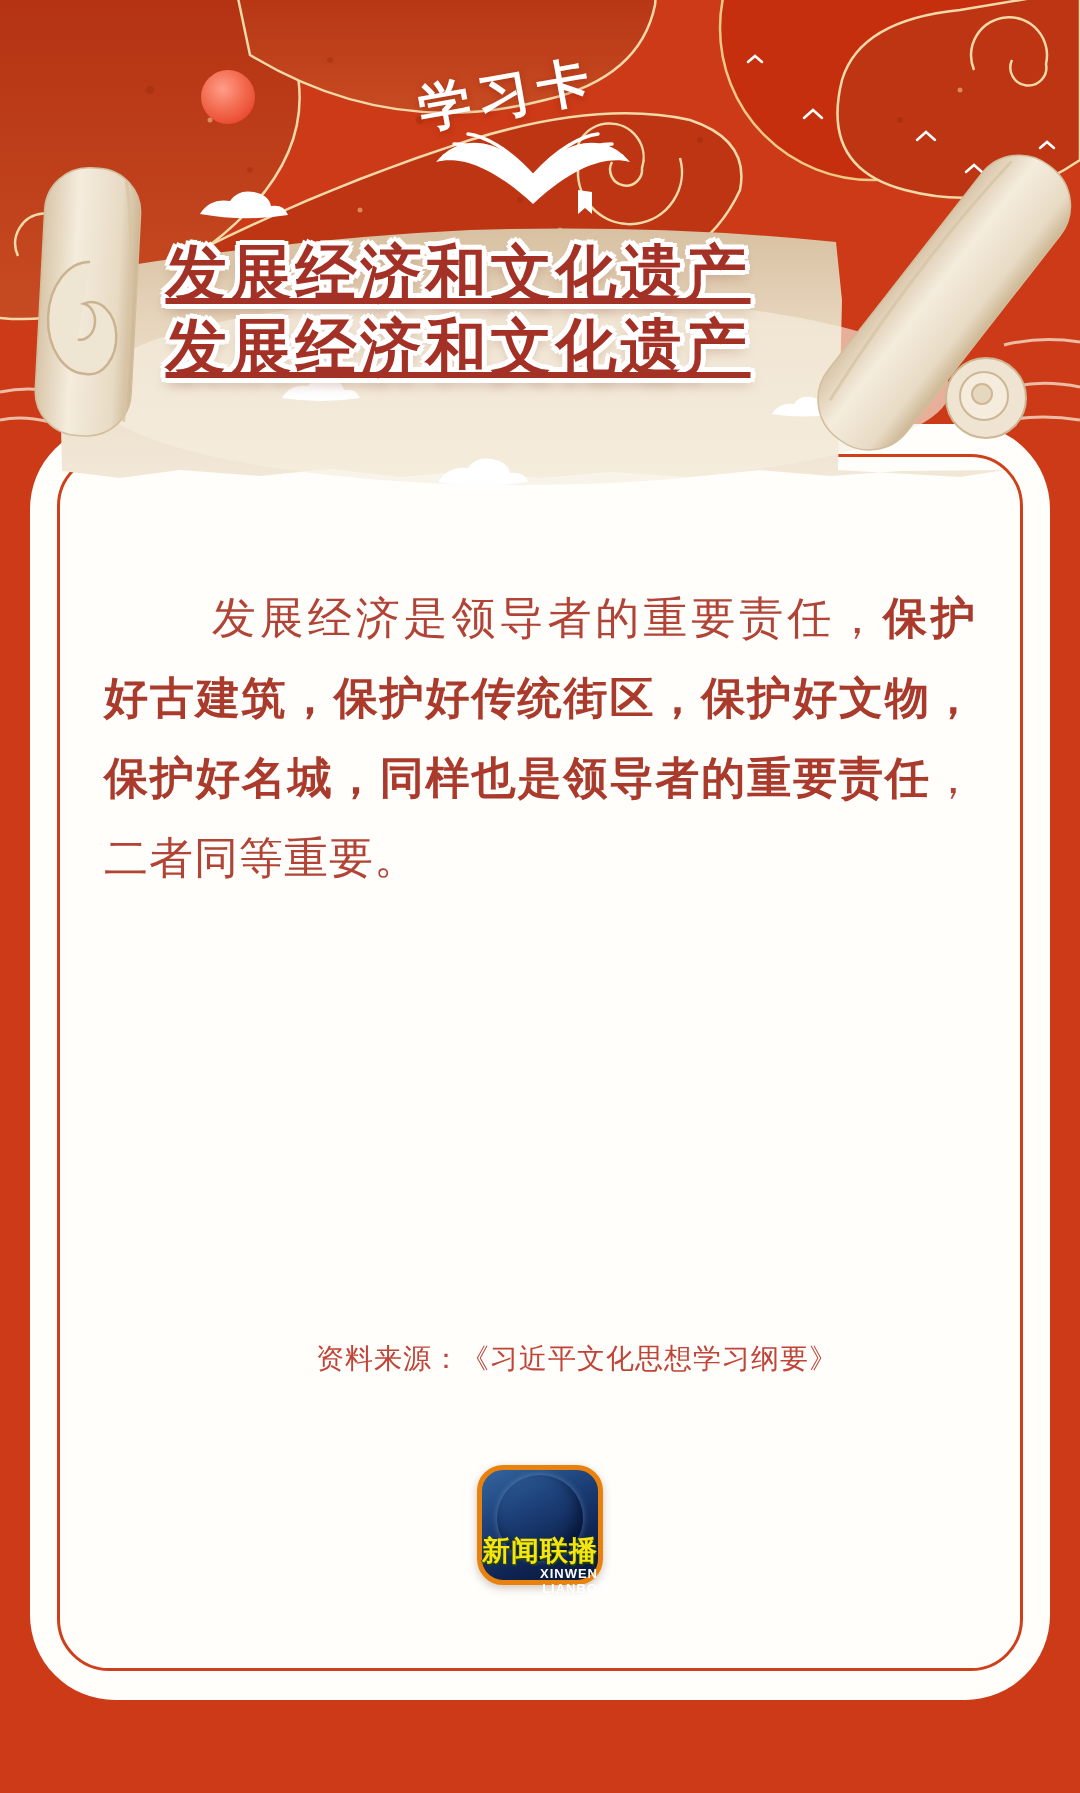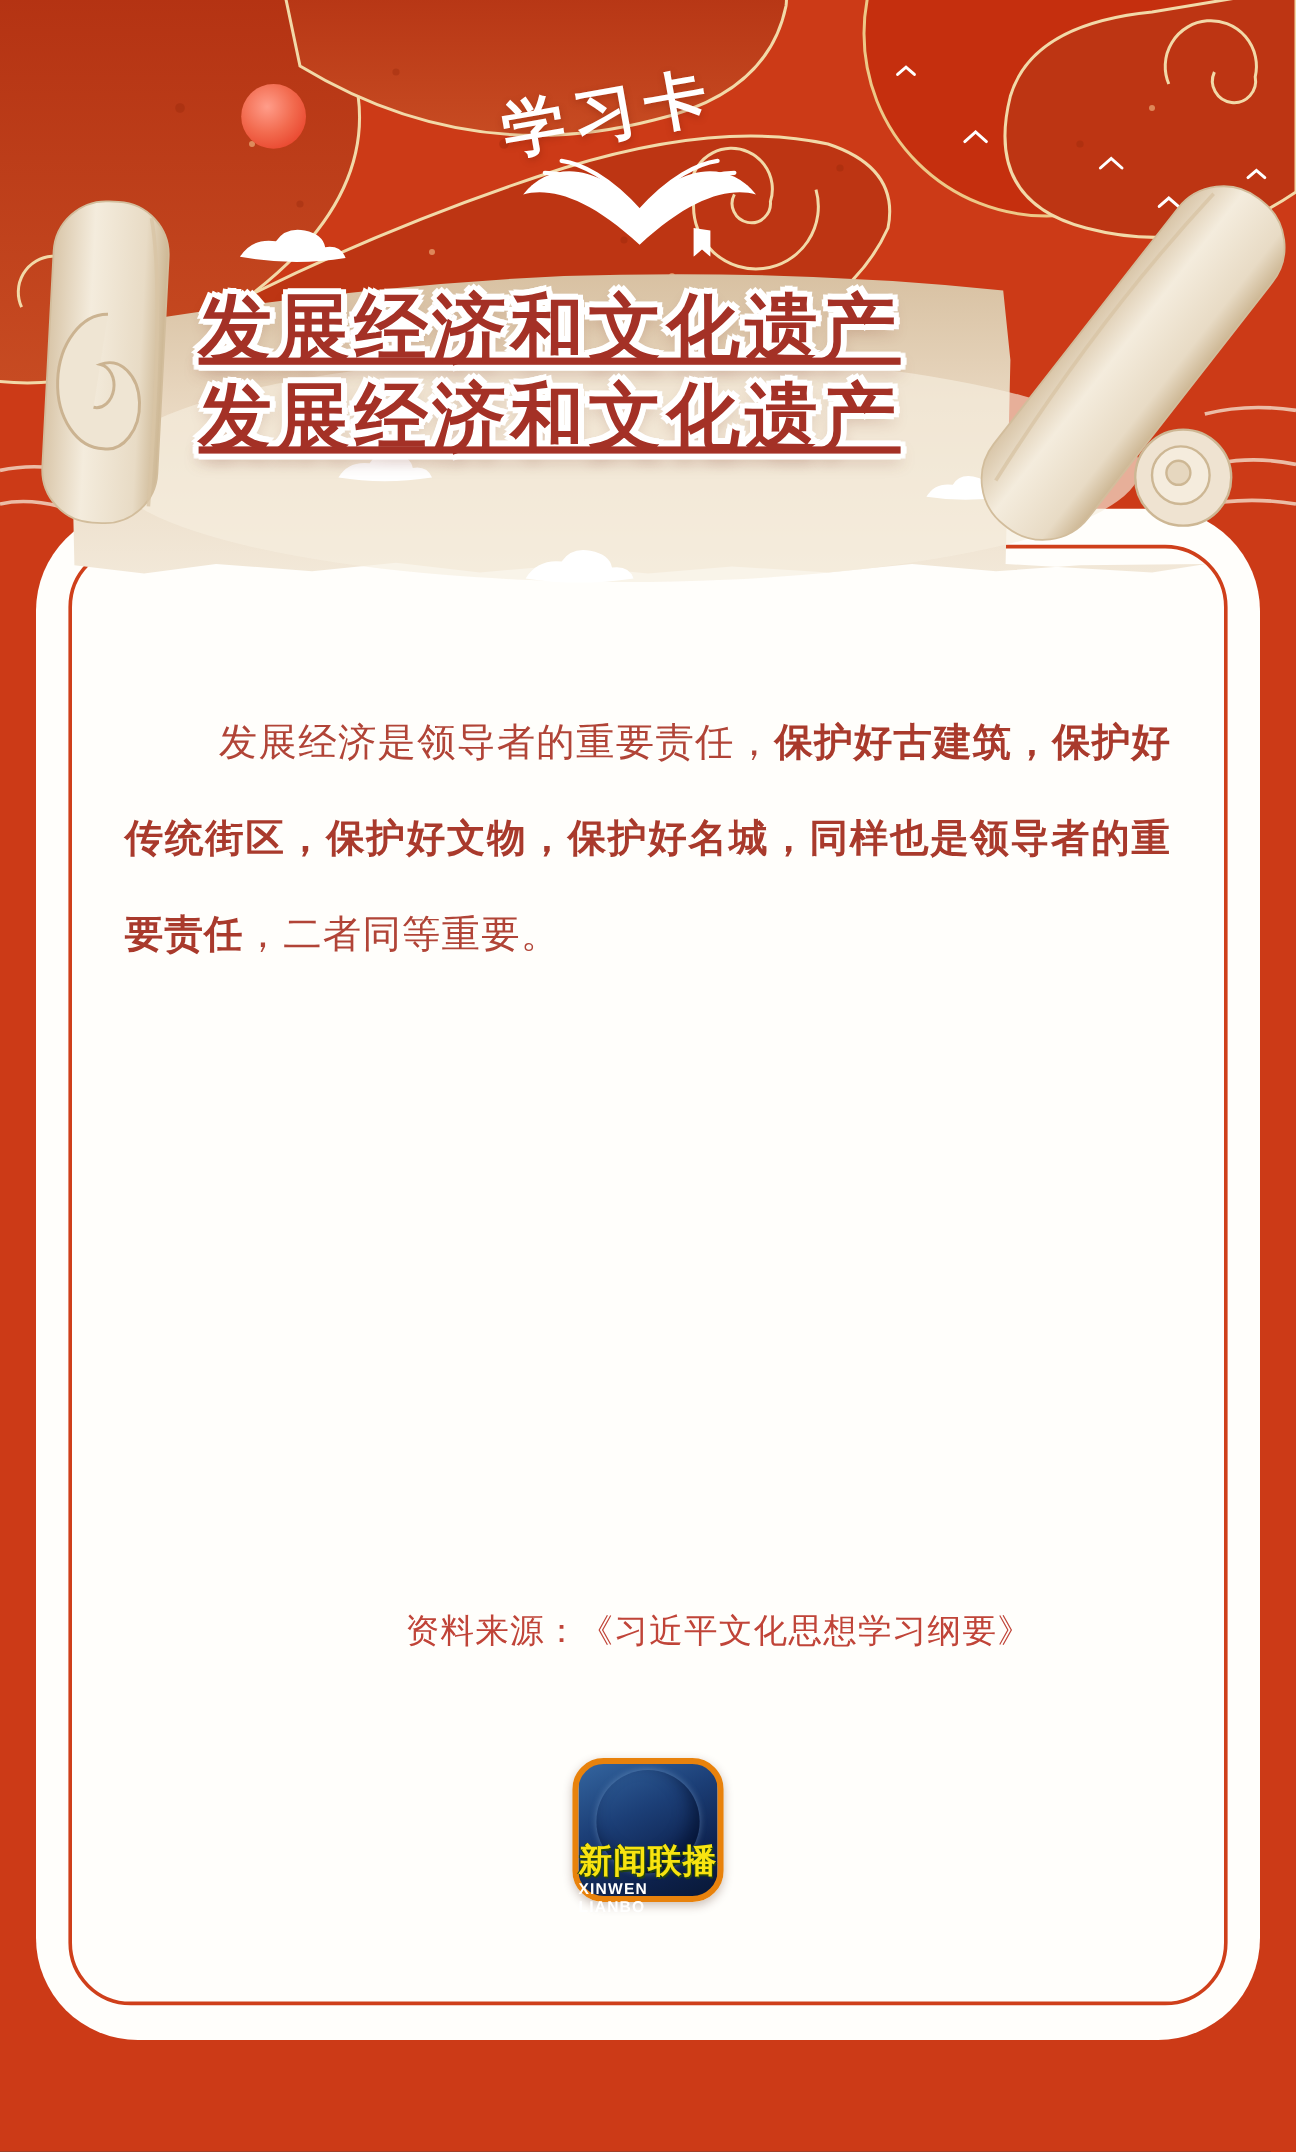--- a/index.html
+++ b/index.html
@@ -38,29 +38,29 @@
     background:#fffefb; border-radius:85px;
   }
   .inner-line{
     position:absolute; left:27px; right:27px; top:30px; bottom:29px;
     border:3px solid #cf3f1a; border-radius:52px;
   }
 
   
   .body-text{
     position:absolute; left:104px; top:578px; width:872px;
-    font-size:32px; line-height:80px; color:#b14437;
+    font-size:44px; line-height:80px; color:#b14437;
     text-align:justify; letter-spacing:1px;
   }
   .para{margin:0 0 48px 0; text-indent:2.45em;}
   .para:last-child{margin-bottom:0;}
   .bold-run{font-weight:900; color:#a93a2c;}
 
   .source{
-    position:absolute; left:112px; top:1340px; width:748px;
+    position:absolute; left:90px; top:1340px; width:748px;
     font-size:28px; letter-spacing:1px; color:#c04438; text-align:right;
   }
 
   
   .xwlb{
     position:absolute; left:477px; top:1465px; width:126px; height:120px;
     border-radius:26px; border:5px solid #e8820c; box-sizing:border-box;
     background:linear-gradient(155deg,#34659f 0%, #1c3f77 38%, #0e2350 72%, #081836 100%);
     box-shadow:0 3px 8px rgba(60,20,5,.25);
   }
@@ -73,21 +73,21 @@
       radial-gradient(circle at 30% 30%, #e8f4fa 0%, #9fcbe8 22%, #4a93cc 48%, #1c5da4 72%, #072a5e 100%);
     box-shadow:inset -6px -8px 14px rgba(2,12,40,.65), 0 0 6px rgba(180,220,255,.35);
   }
   .xwlb-cn{
     position:absolute; left:0; top:62px; width:100%;
     text-align:center; font-size:28px; font-weight:900; color:#f8e410;
     letter-spacing:1px; text-shadow:1px 2px 0 #23430e, -1px 0 0 #23430e;
   }
   .xwlb-en{
     position:absolute; left:0; top:96px; width:100%;
-    text-align:left; font-size:13px; font-weight:bold; color:#ffffff; letter-spacing:1px;
+    text-align:right; font-size:13px; font-weight:bold; color:#ffffff; letter-spacing:1px;
   }
 </style>
 </head>
 <body>
 
 <div class="poster">
 
   <svg class="abs" style="left:0;top:0" width="1080" height="500" viewBox="0 0 1080 500">
     <defs>
       <radialGradient id="sunGrad" cx="40%" cy="35%" r="75%">

